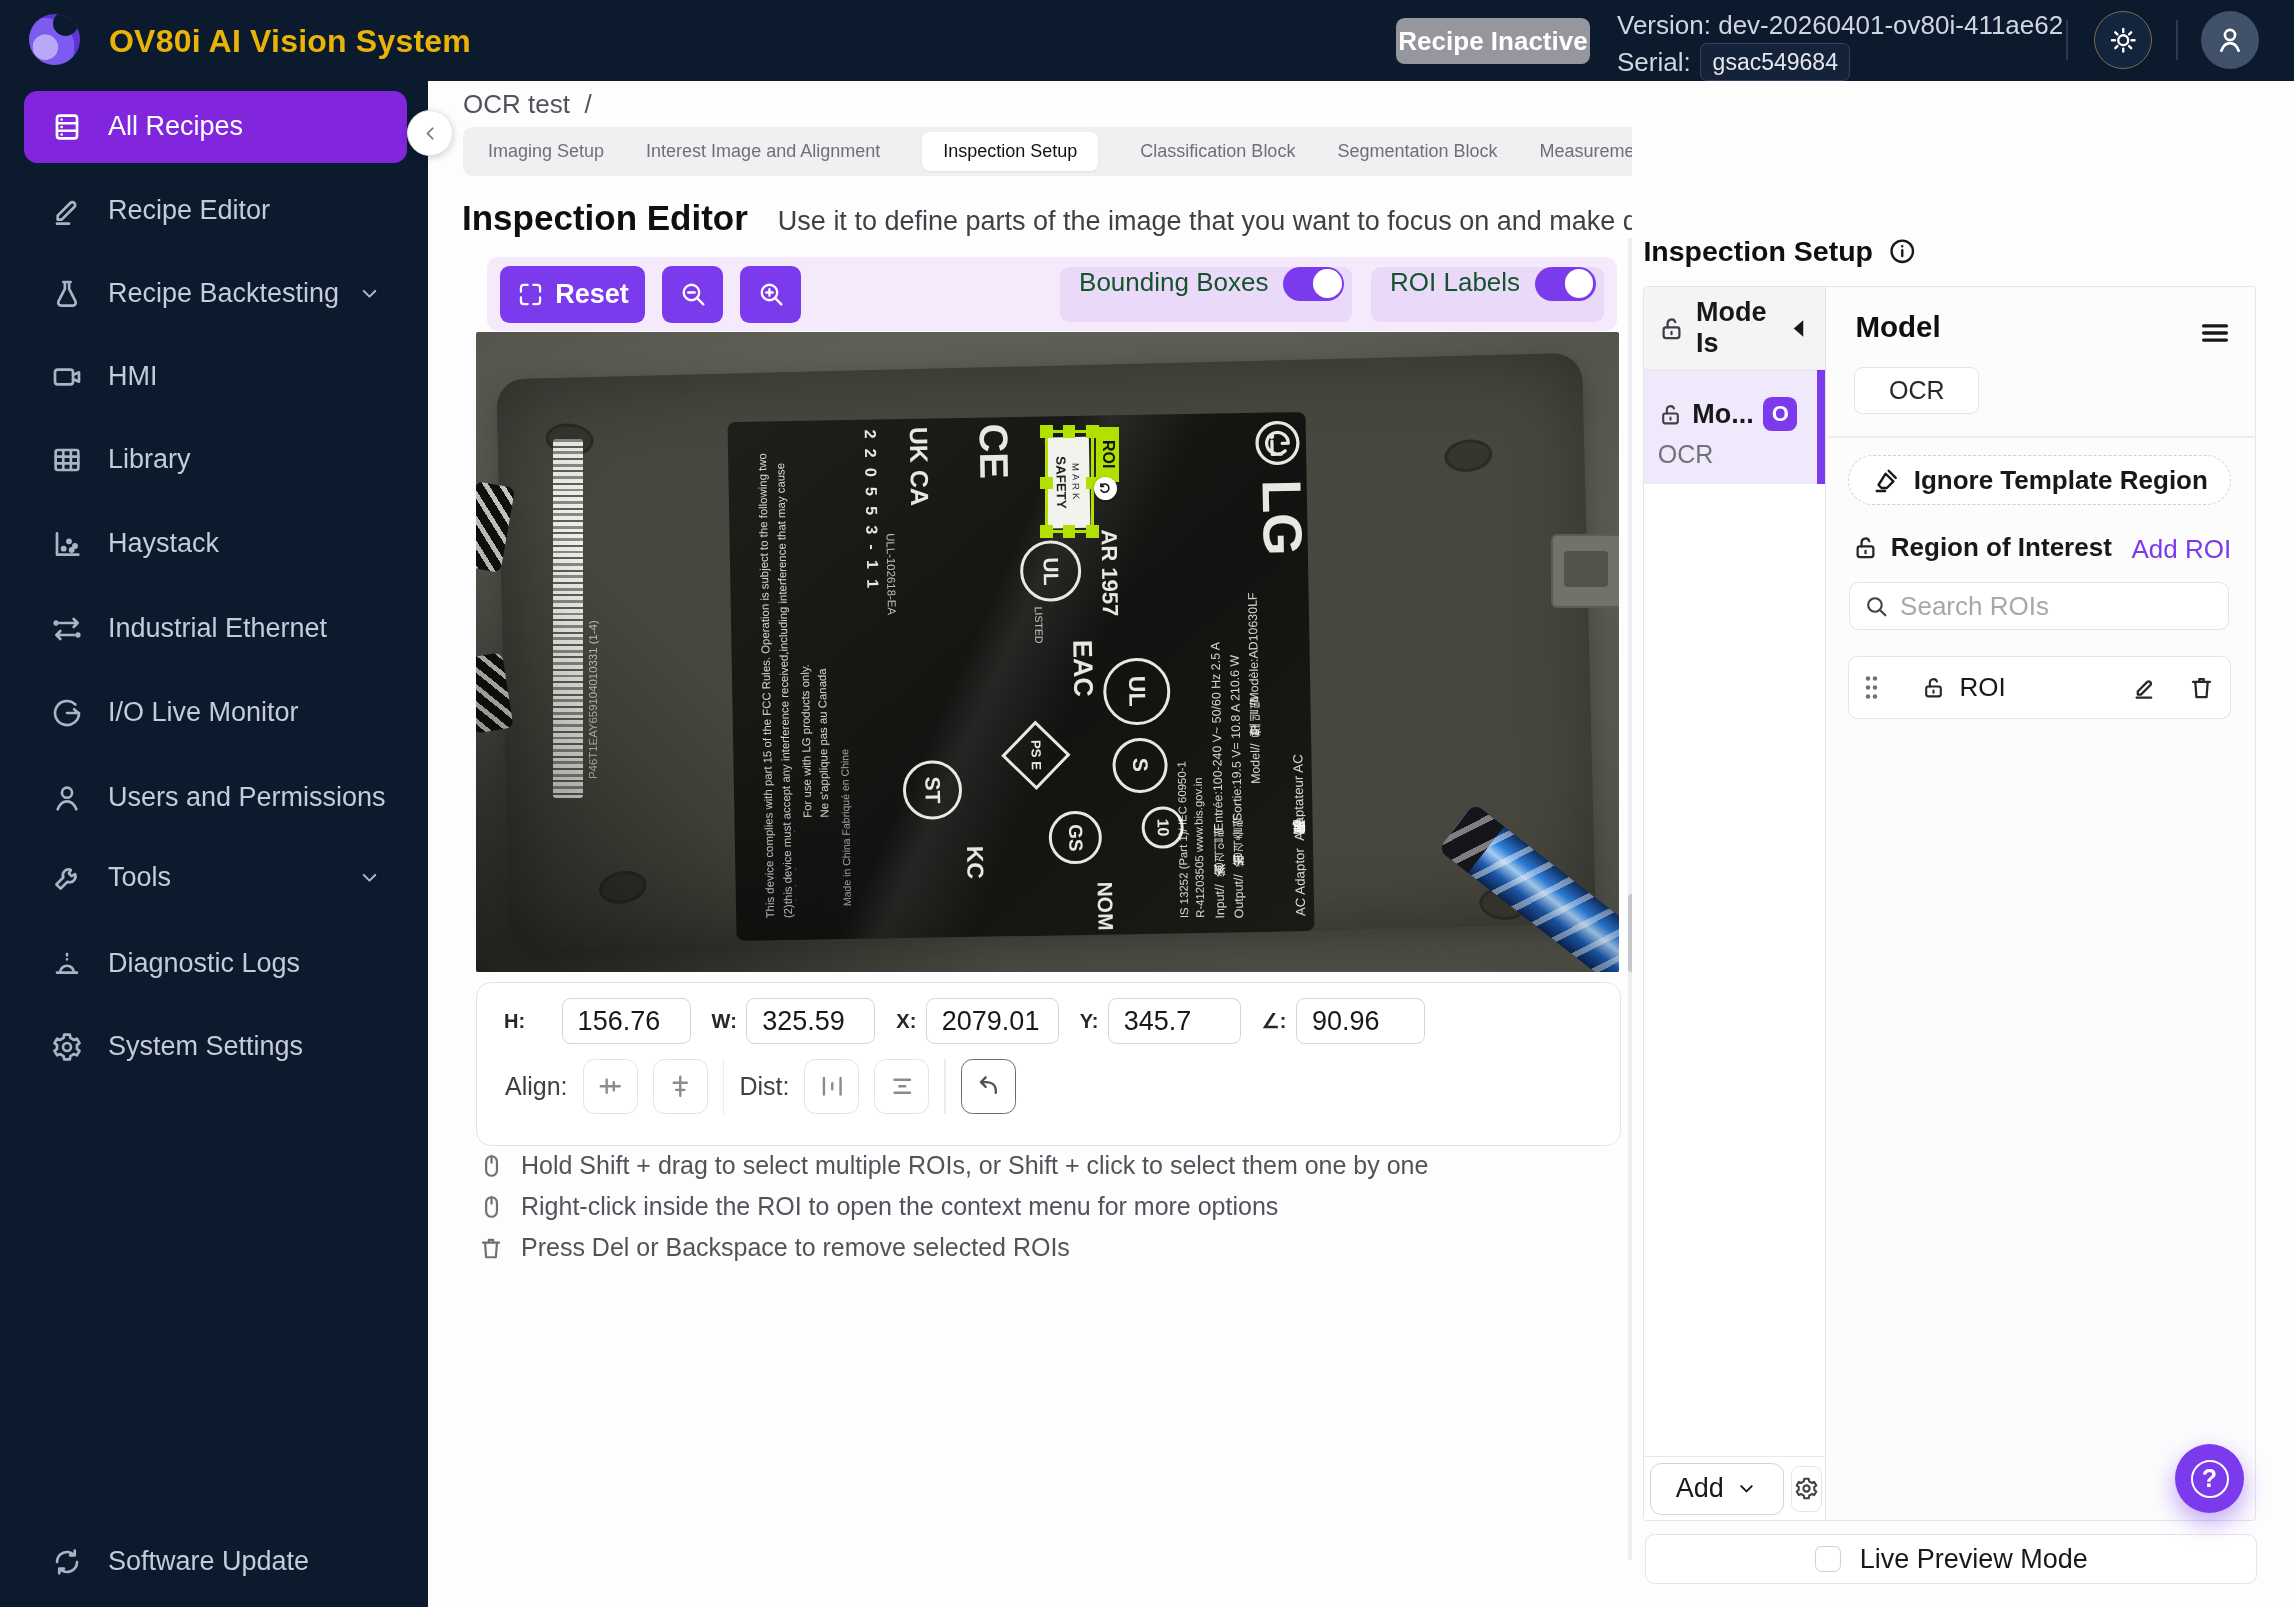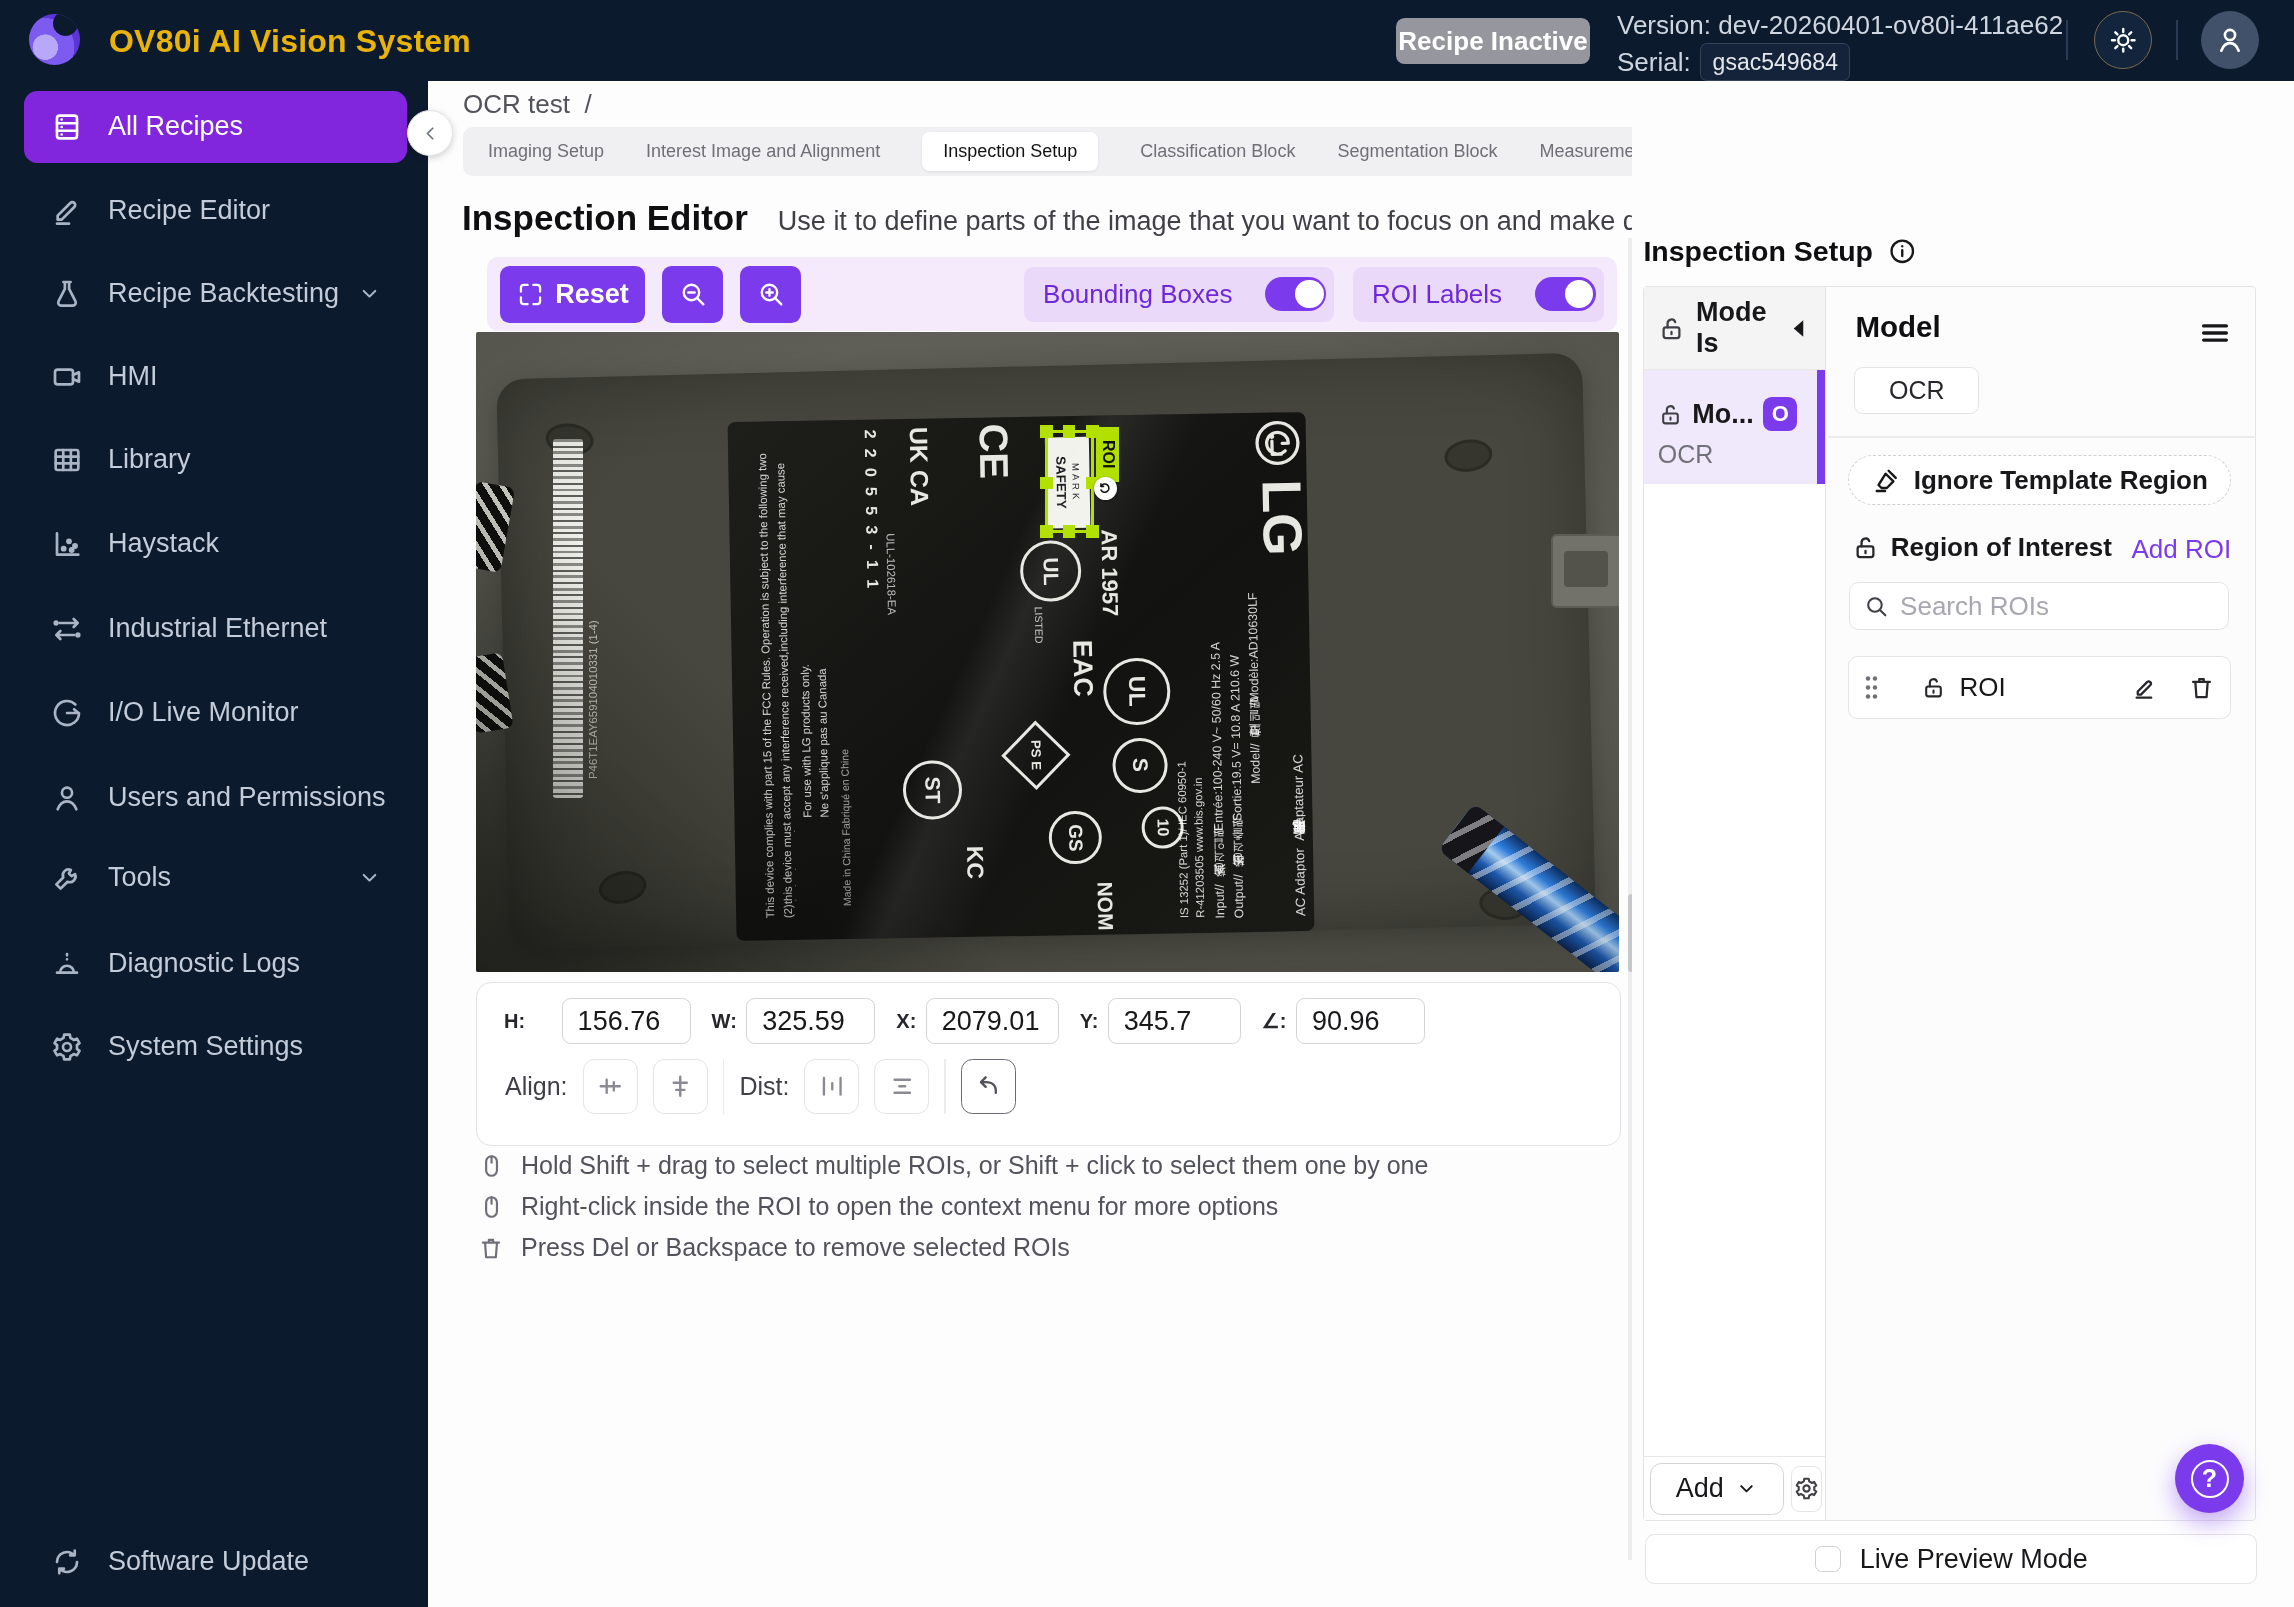--- a/index.html
+++ b/index.html
@@ -49,22 +49,22 @@
   #title-row { position:absolute; left:34px; top:117px; display:flex; align-items:baseline; gap:30px; }
   #page-title { font-size:35px; font-weight:bold; color:#0f0f11; }
   #page-subtitle { font-size:27px; color:#3f3f46; }
 
   #toolbar { position:absolute; left:59px; top:176px; width:1130px; height:74px; background:#f4eafc; border-radius:11.4px;
              display:flex; align-items:center; padding:0 9.5px; }
   .tb-btn { height:57px; background:#7c3aed; border:none; border-radius:9.5px; color:#fff; display:flex; align-items:center;
             justify-content:center; gap:11.4px; font-size:27px; font-weight:600; cursor:pointer; }
   #reset-btn { width:145px; margin-left:3.8px; }
   .tb-icon-btn { width:61px; margin-left:17px; }
-  .toggle-chip { height:55px; background:#ead9f9; border-radius:9.5px; display:flex; align-items:center; gap:33px;
-                 padding:0 7.6px 0 19px; font-size:26px; color:#6d28d9; }
+  .toggle-chip { height:55px; background:#ead9f9; border-radius:9.5px; display:flex; gap:15px;
+                 padding:0 7.6px 0 19px; font-size:26px; color:#14532d; }
   .switch { width:61px; height:34px; background:#7c3aed; border-radius:17px; position:relative; cursor:pointer; flex:0 0 auto; }
   .switch::after { content:""; position:absolute; right:2.9px; top:2.9px; width:28.5px; height:28.5px; border-radius:50%; background:#fff; }
 
   
   #photo { position:absolute; left:48px; top:251px; width:1143px; height:640px; overflow:hidden; border-radius:1.9px;
            background:linear-gradient(155deg,#63635b 0%, #59595100 40%), linear-gradient(200deg,#5d5d55 0%, #56564e 55%, #45453d 100%); cursor:crosshair; }
   #photo::after { content:""; position:absolute; inset:0;
            background:linear-gradient(45deg, rgba(8,8,6,.5) 0%, transparent 30%), radial-gradient(ellipse at 55% 45%, transparent 60%, rgba(0,0,0,.18) 100%); pointer-events:none; }
   #adapter { position:absolute; left:27px; top:34px; width:1086px; height:571px; background:#47473f; border-radius:28.5px;
              transform:rotate(-1.4deg); box-shadow:inset 0 0 76px rgba(0,0,0,.28), 0 9.5px 28.5px rgba(0,0,0,.25); }

